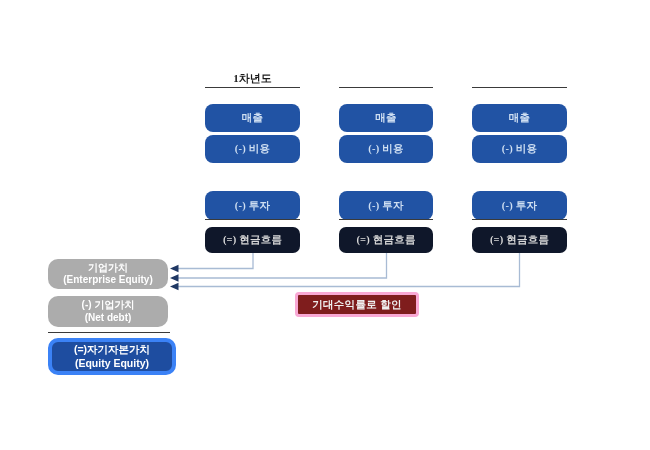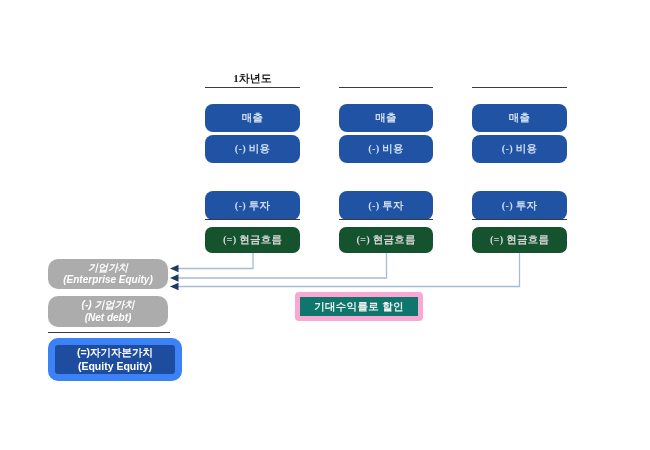--- a/index.html
+++ b/index.html
@@ -12,40 +12,40 @@
   .col-header{
     position:absolute;top:70px;left:0;right:0;height:16px;
     text-align:center;font-size:11px;font-weight:bold;color:#1a1a1a;line-height:16px;
   }
   .col-underline{position:absolute;top:87px;left:0;right:0;height:0;border-top:1.5px solid #3a3a3a;}
   .box{
     position:absolute;left:0;right:0;display:flex;align-items:center;justify-content:center;
     text-align:center;font-size:10.5px;letter-spacing:.2px;
   }
   .box.blue{background:#2153a4;color:#cfdff2;border-radius:8px;font-weight:600;}
-  .box.dark{background:#14532d;color:#d9d9d9;border-radius:7px;font-weight:600;}
+  .box.dark{background:#0f172a;color:#d9d9d9;border-radius:7px;font-weight:600;}
   .row-revenue{top:104px;height:28px;}
   .row-cost{top:135px;height:28px;}
   .row-invest{top:183px;height:29px;margin-top:8px;}
   .col-sep{position:absolute;top:219px;left:0;right:0;height:0;border-top:1.2px solid #3a3a3a;}
   .row-cash{top:227px;height:26px;}
   .left-box{
     position:absolute;left:48px;width:120px;display:flex;flex-direction:column;
     align-items:center;justify-content:center;text-align:center;border-radius:10px;
     font-size:10px;line-height:1.25;
   }
-  .left-box.gray{background:#acacac;color:#ffffff;font-weight:600;font-style:italic;}
-  .left-box.bluebold{background:#1e4da0;color:#ffffff;font-weight:bold;font-size:10.5px;border:7px solid #3b82f6;}
+  .left-box.gray{background:#acacac;color:#ffffff;font-weight:600;}
+  .left-box.bluebold{background:#1e4da0;color:#ffffff;font-weight:bold;font-size:10.5px;border:4px solid #3b82f6;}
   .ev-box{top:259px;height:30px;}
   .debt-box{top:296px;height:31px;}
   .equity-sep{position:absolute;top:332px;left:48px;width:122px;height:0;border-top:1.5px solid #3a3a3a;}
   .equity-box{top:338px;height:29px;}
   .discount-box{
     position:absolute;left:295px;top:292px;width:118px;height:19px;
-    background:#0f766e;border:5px solid #f9a8d4;border-radius:4px;
+    background:#7f1d1d;border:3px solid #f9a8d4;border-radius:4px;
     display:flex;align-items:center;justify-content:center;
     color:#efefef;font-size:10.5px;font-weight:600;letter-spacing:.3px;
   }
 </style>
 </head>
 <body>
 
 <div class="canvas">
 
   <svg class="connectors" viewBox="0 0 650 450">

